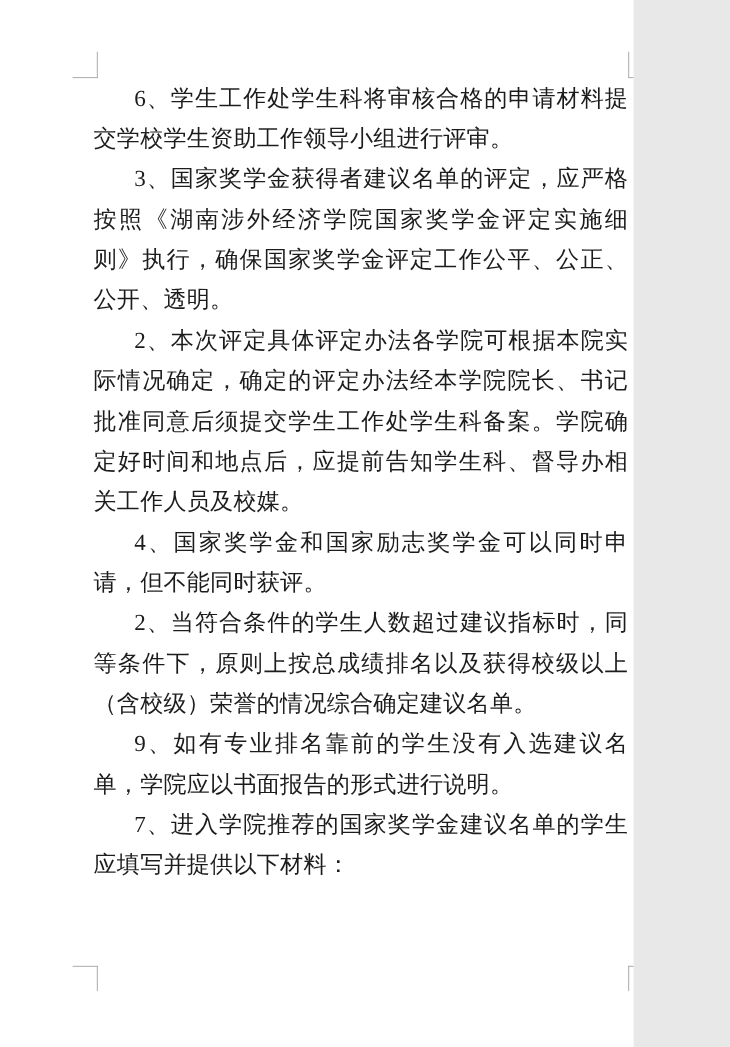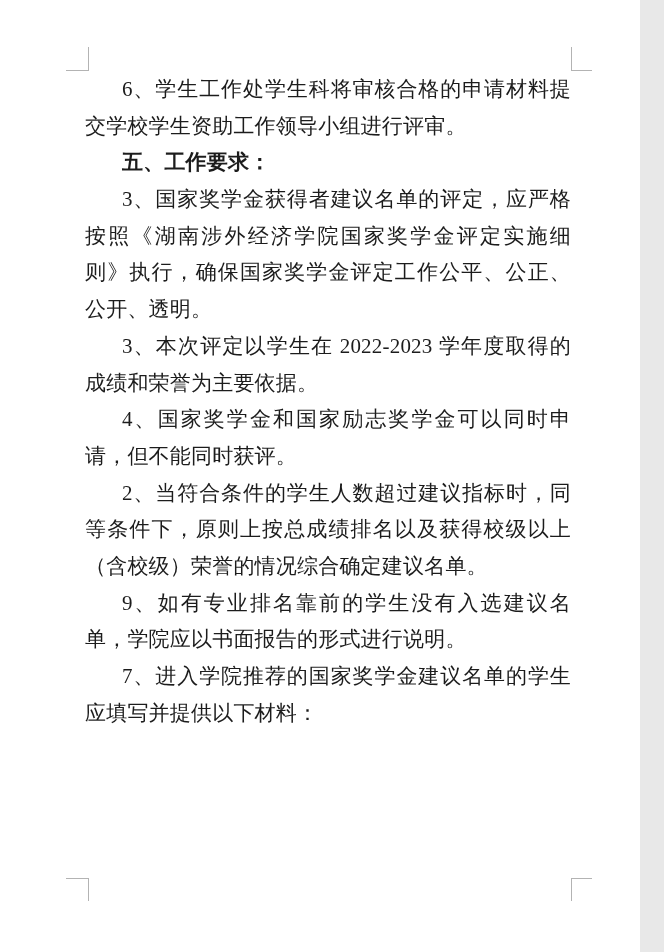--- a/index.html
+++ b/index.html
@@ -8,21 +8,21 @@
     --mark-color:#b3b3b3;
   }
   html,body{margin:0;padding:0;}
   body{
     width:664px;height:952px;
     background:#e8e8e8;
     font-family:"Liberation Serif","DejaVu Serif",serif;
   }
   .page{
     position:relative;
-    width:640px;height:952px;
+    width:576px;height:952px;
     background:var(--page-bg);
     overflow:hidden;
   }
   
   .mark{position:absolute;box-sizing:border-box;}
   .mark-tl{left:66px;top:47px;width:23px;height:24px;
     border-right:1px solid var(--mark-color);
     border-bottom:1px solid var(--mark-color);}
   .mark-tr{left:571px;top:47px;width:21px;height:24px;
     border-left:1px solid var(--mark-color);
@@ -57,21 +57,20 @@
 <body>
 
 <div class="page">
   <div class="mark mark-tl"></div>
   <div class="mark mark-tr"></div>
   <div class="mark mark-bl"></div>
   <div class="mark mark-br"></div>
 
   <div class="textblock">
       <p class="para">6、学生工作处学生科将审核合格的申请材料提交学校学生资助工作领导小组进行评审。</p>
-      <p class="para heading">五、工作要求：</p>
       <p class="para">3、国家奖学金获得者建议名单的评定，应严格按照《湖南涉外经济学院国家奖学金评定实施细则》执行，确保国家奖学金评定工作公平、公正、公开、透明。</p>
-      <p class="para">3、本次评定以学生在 2022-2023 学年度取得的成绩和荣誉为主要依据。</p>
+      <p class="para">2、本次评定具体评定办法各学院可根据本院实际情况确定，确定的评定办法经本学院院长、书记批准同意后须提交学生工作处学生科备案。学院确定好时间和地点后，应提前告知学生科、督导办相关工作人员及校媒。</p>
       <p class="para">4、国家奖学金和国家励志奖学金可以同时申请，但不能同时获评。</p>
       <p class="para">2、当符合条件的学生人数超过建议指标时，同等条件下，原则上按总成绩排名以及获得校级以上（含校级）荣誉的情况综合确定建议名单。</p>
       <p class="para">9、如有专业排名靠前的学生没有入选建议名单，学院应以书面报告的形式进行说明。</p>
       <p class="para">7、进入学院推荐的国家奖学金建议名单的学生应填写并提供以下材料：</p>
     </div>
 </div>
 
 </body></html>

